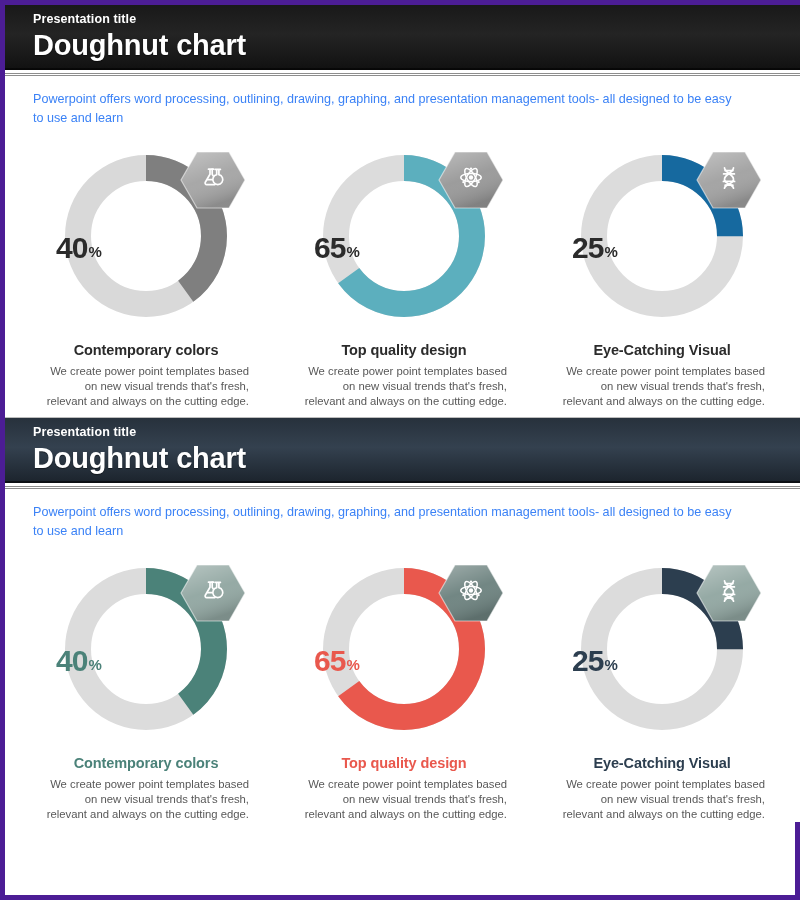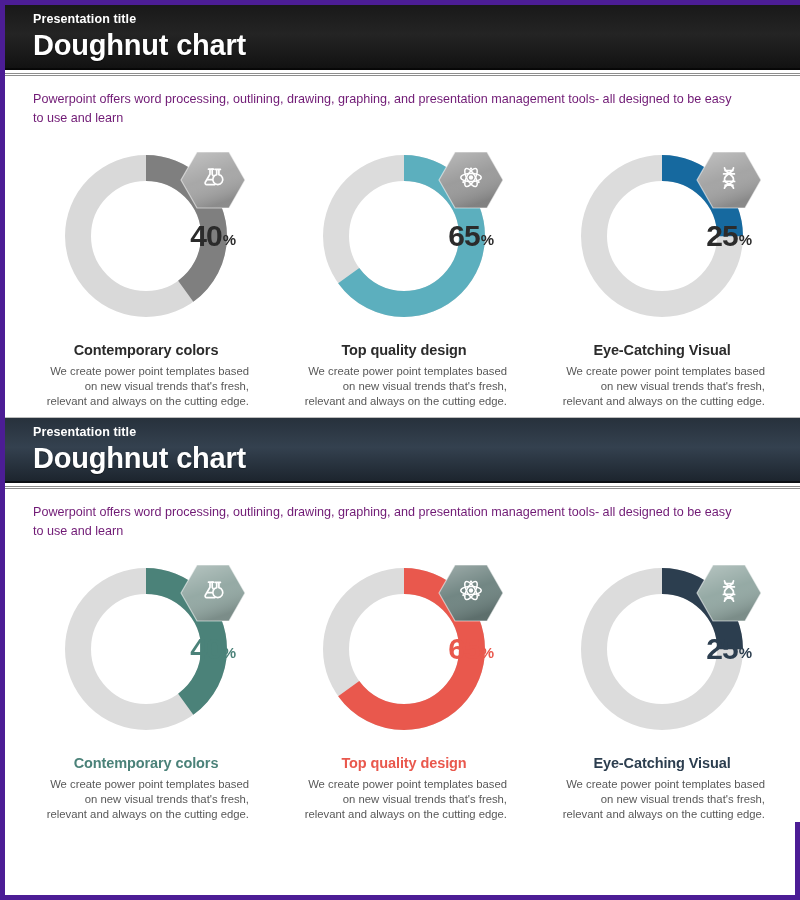--- a/index.html
+++ b/index.html
@@ -68,21 +68,21 @@
   .hdr-rule{
     height:3px;width:798px;
     background:#ffffff;
     border-top:1px solid #8d8d8d;
     border-bottom:1px solid #8d8d8d;
     box-sizing:border-box;
   }
 
   
   .intro{
-    color:#701a75;
+    color:#3b82f6;
     font-size:12.6px;
     line-height:19px;
     padding:14px 30px 0 28px;
     max-width:700px;
   }
 
   
   .row{
     display:flex;
     padding:18px 12px 0 12px;
@@ -96,23 +96,23 @@
   .donut-wrap{
     position:relative;
     width:196px;height:182px;
   }
   .donut{
     position:absolute;left:8px;top:0;
     width:180px;height:180px;
   }
   .donut svg{display:block;}
   .donut-label{
-    position:absolute;left:8px;top:0;
+    position:absolute;left:8px;top:12px;
     width:180px;height:180px;
-    display:flex;align-items:center;justify-content:flex-end;
+    display:flex;align-items:center;justify-content:flex-start;
     pointer-events:none;
   }
   .pct-num{
     font-size:30px;font-weight:bold;letter-spacing:-1px;
     line-height:30px;
   }
   .pct-sign{
     font-size:15px;font-weight:bold;
     margin-left:1px;position:relative;top:3px;
   }

